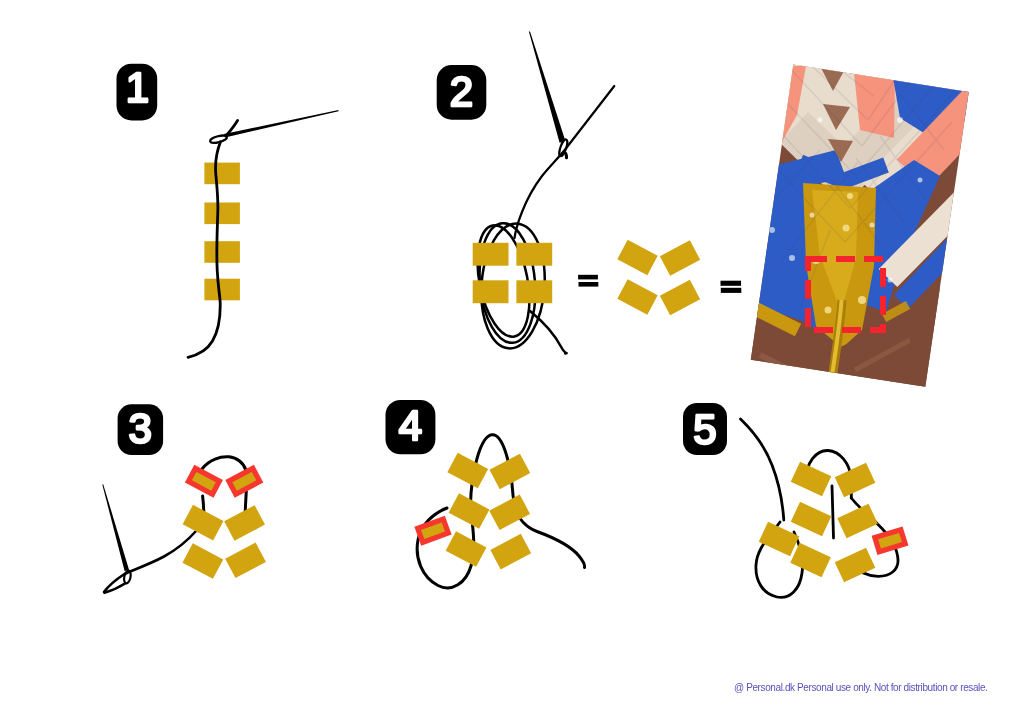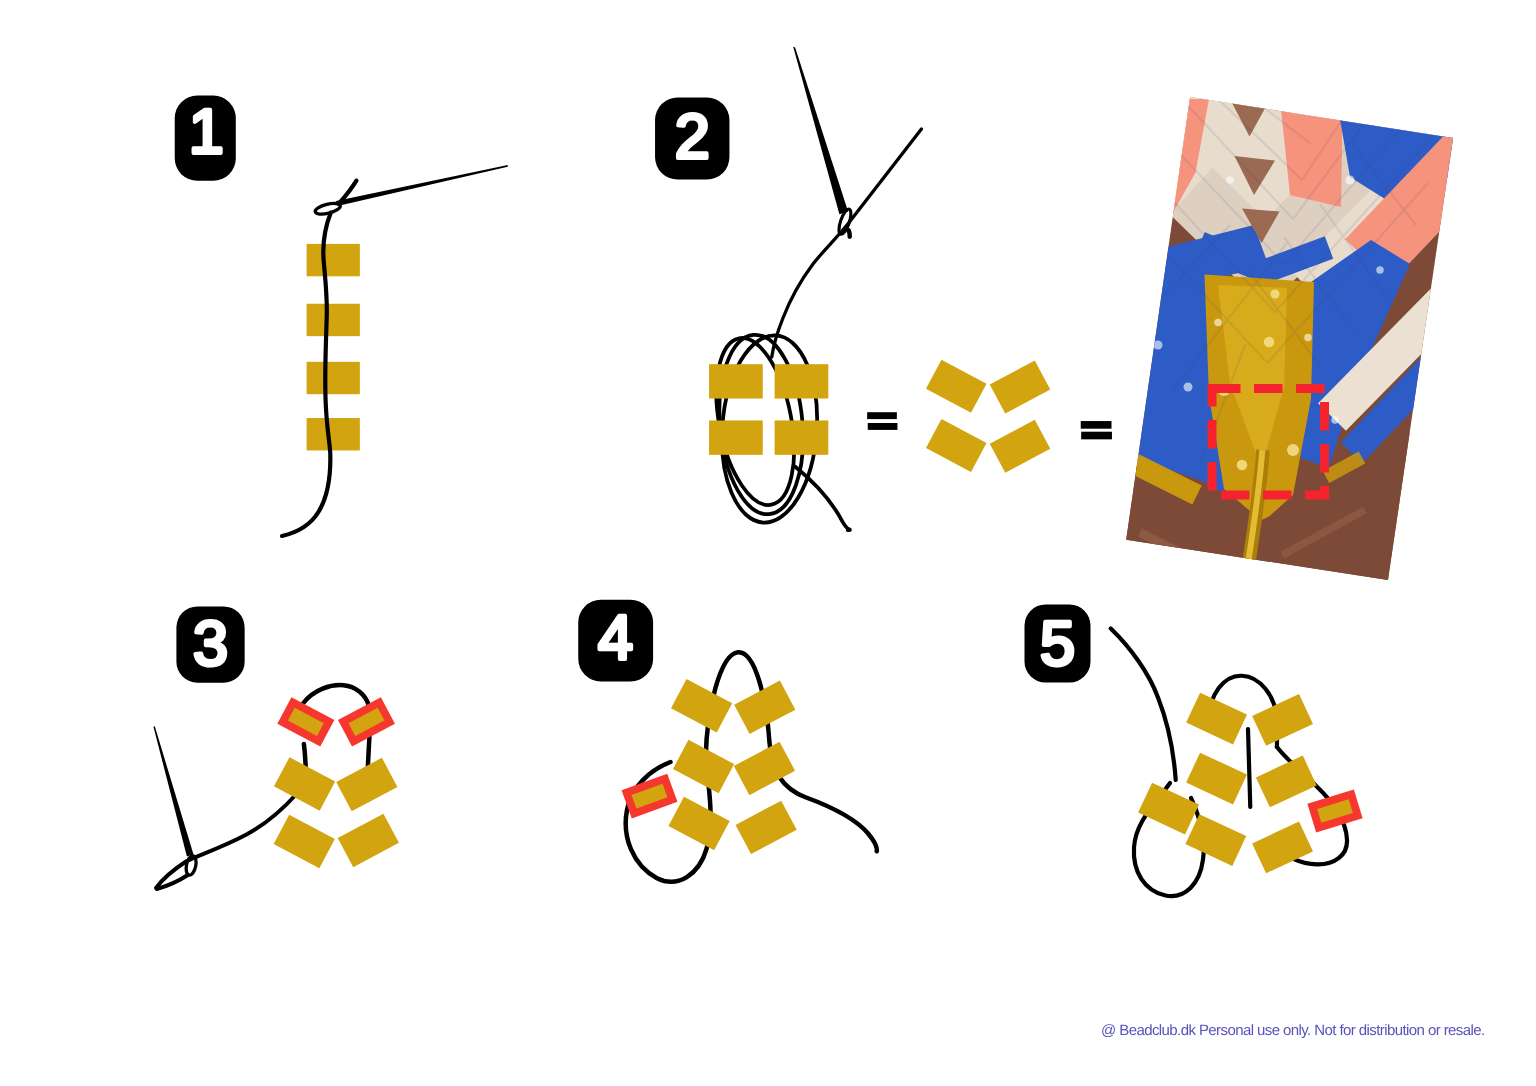--- a/index.html
+++ b/index.html
@@ -256,14 +256,14 @@
           </g>
       <g transform="translate(855 565) rotate(-25)">
             <rect x="-17.2" y="-11" width="34.5" height="22"></rect>
           </g>
       <g transform="translate(890 540.7) rotate(-17)">
             <rect x="-13.6" y="-7.4" width="27.2" height="14.8" stroke="#f5372e" stroke-width="5.2"></rect>
           </g>
     </g>
   </g>
 </svg>
-<div class="footer">@ Beadclub.dk Personal use only. Not for distribution or resale.</div>
+<div class="footer">@ Personal.dk Personal use only. Not for distribution or resale.</div>
 </div>
 
 </body></html>

